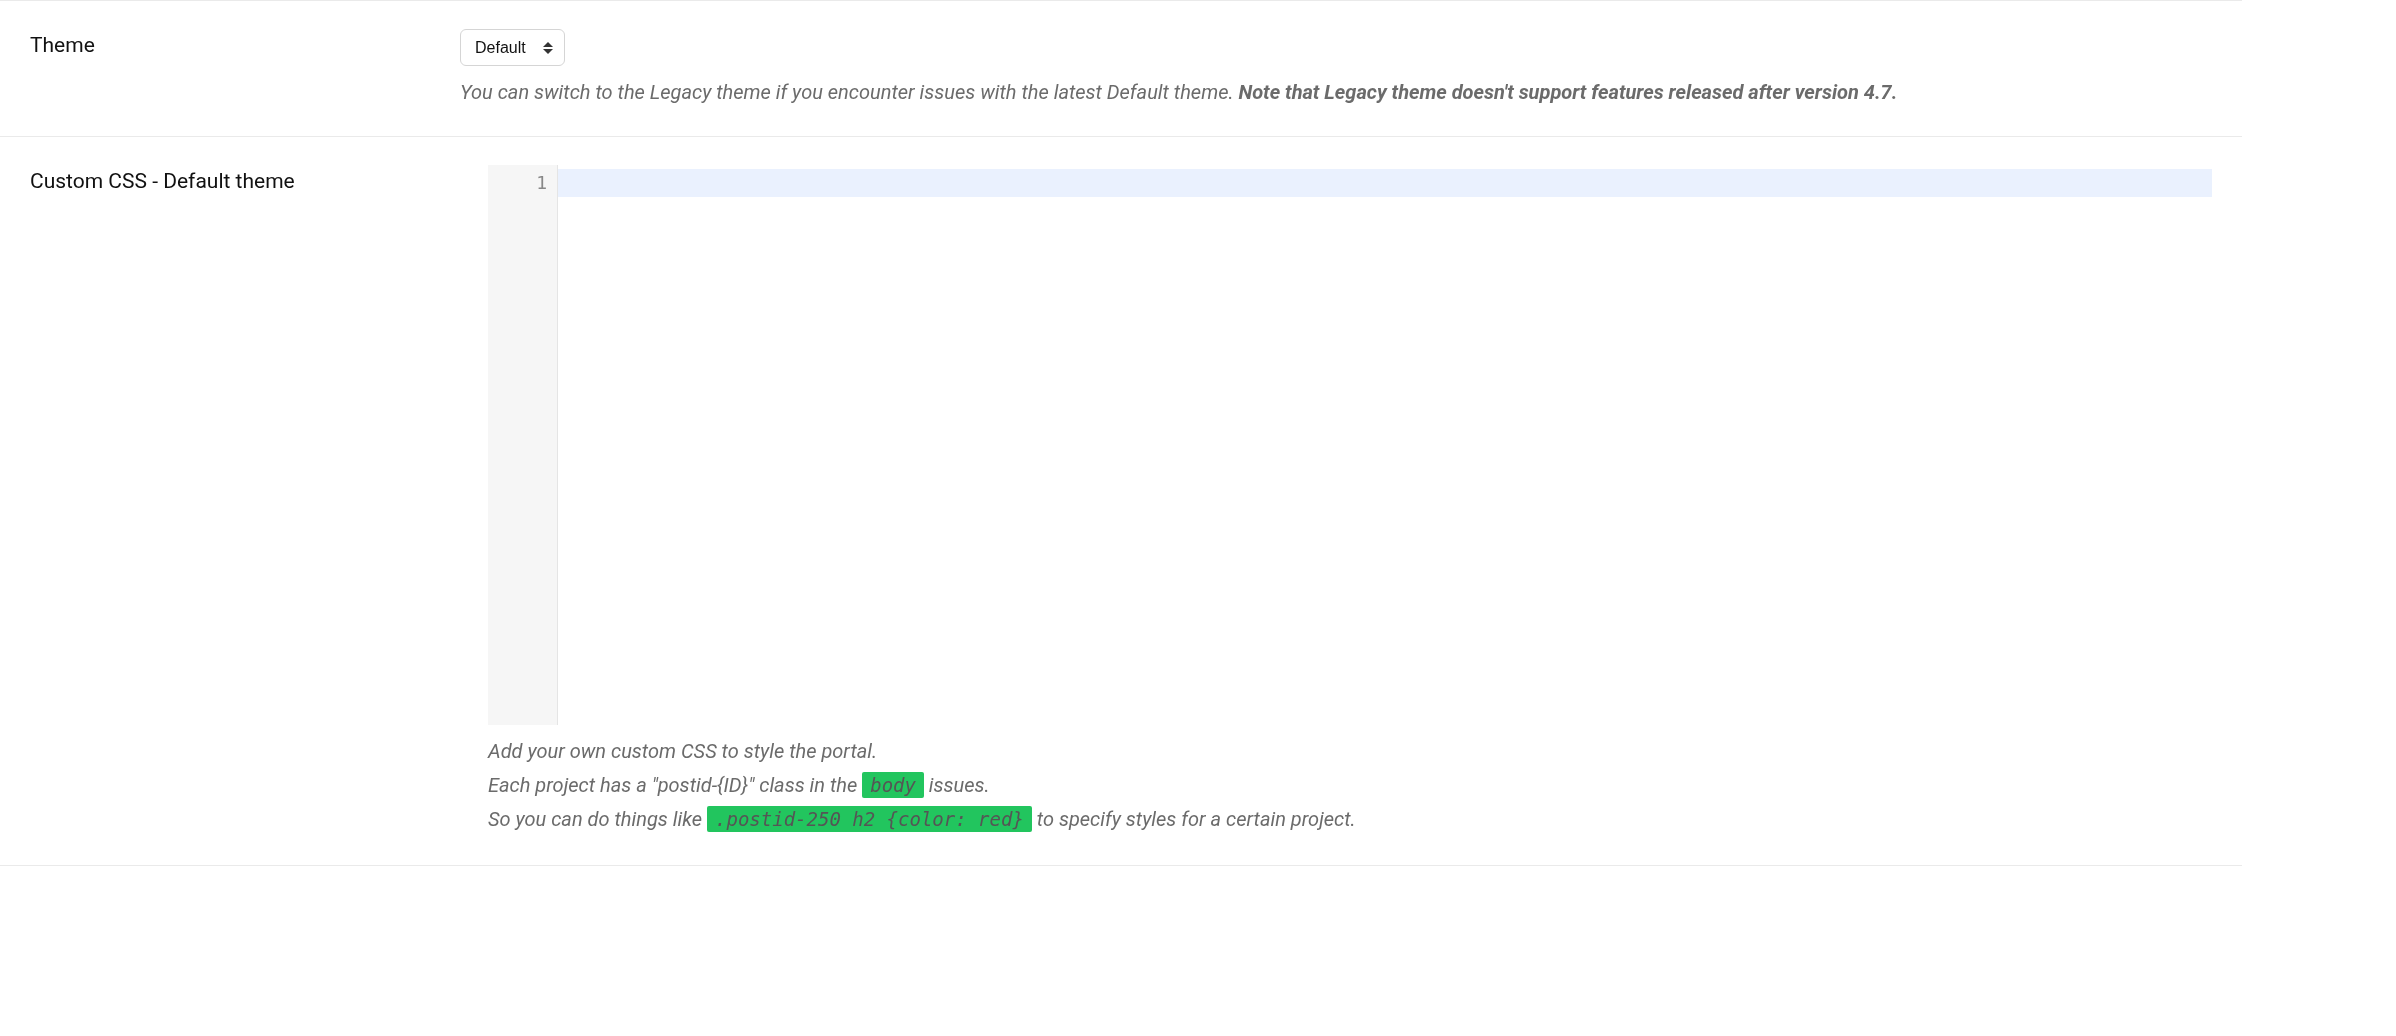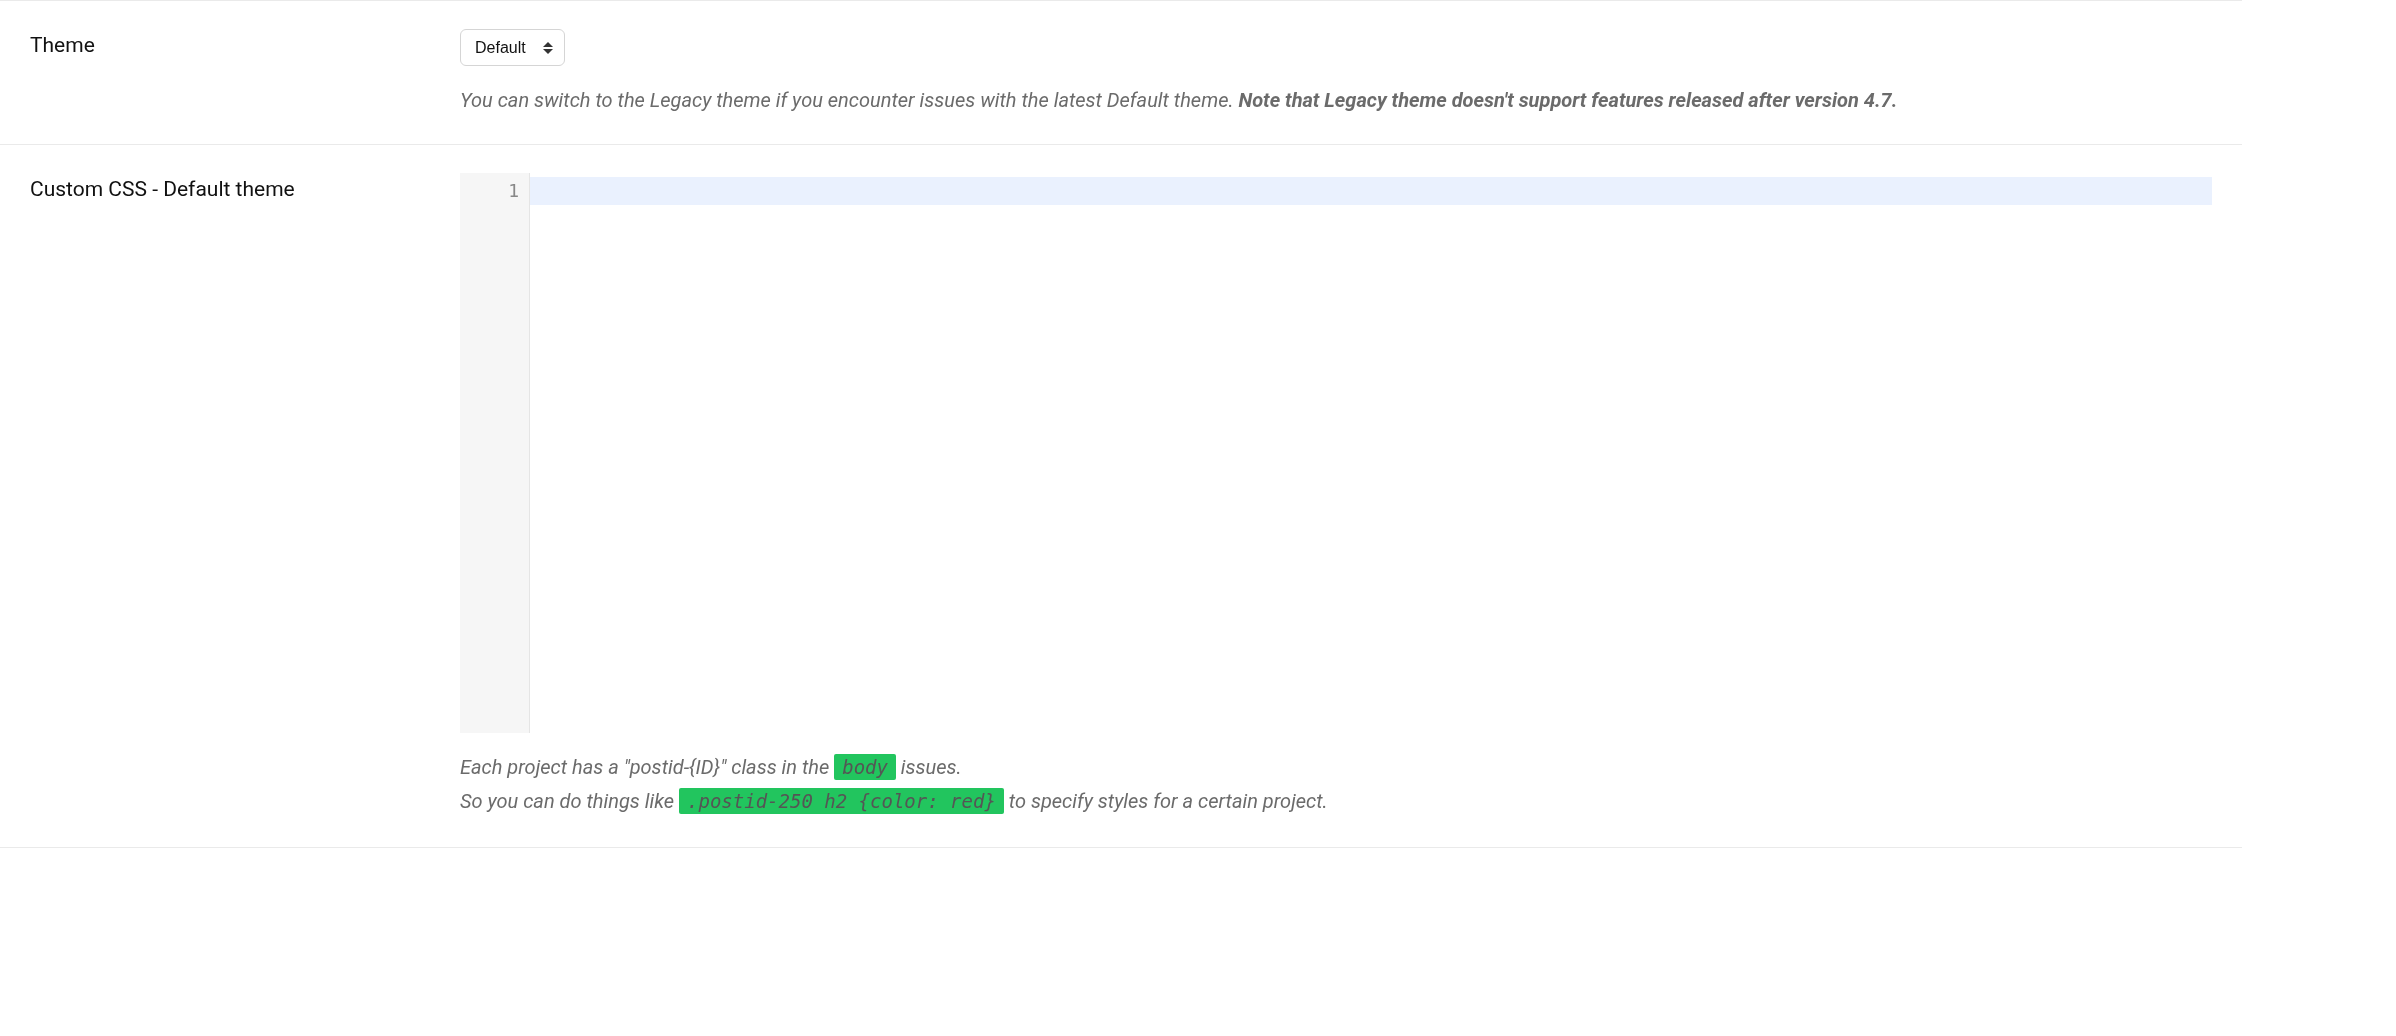--- a/index.html
+++ b/index.html
@@ -9,21 +9,21 @@
     font-size: 20px;
     color: #1a1a1a;
     background: #fff;
   }
   .page { width: 2242px; }
   .row {
     display: flex;
     align-items: flex-start;
     padding: 28px 30px 28px 30px;
   }
-  .row + .row { border-top: 1px solid #eaeaea; }
+  .row + .row { border-top: 1px solid #eaeaea; gap: 28px; }
   .row:first-child { border-top: 1px solid #eaeaea; }
   .page { border-bottom: 1px solid #eaeaea; }
   .label-col {
     flex: 0 0 430px;
     padding-top: 4px;
     font-size: 21px;
     color: #111;
   }
   .field-col {
     flex: 1 1 auto;
@@ -59,21 +59,21 @@
     align-items: center;
   }
   .caret-up, .caret-down {
     width: 0; height: 0;
     border-left: 5px solid transparent;
     border-right: 5px solid transparent;
   }
   .caret-up   { border-bottom: 5px solid #333; }
   .caret-down { border-top: 5px solid #333; }
   .help {
-    margin-top: 18px;
+    margin-top: 10px;
     font-style: italic;
     color: #6b6b6b;
     font-size: 20px;
     line-height: 1.6;
   }
   .help strong { font-weight: 700; color: #6b6b6b; }
   .help-block p { margin: 2px 0; }
   code.inline {
     font-family: ui-monospace, SFMono-Regular, Menlo, Consolas, monospace;
     background: #22c55e;
@@ -153,20 +153,21 @@
         <div class="gutter">
           <div class="ln">1</div>
         </div>
         <div class="code-area">
           <div class="code-line-active"></div>
           <textarea class="code-input" spellcheck="false" style=""></textarea>
         </div>
       </div>
 
       <div class="help help-block">
+        <p>Add your own custom CSS to style the portal.</p>
         <p>
           <span>Each project has a "postid-{ID}" class in the </span><code class="inline">body</code><span> issues.</span>
         </p>
         <p>
           <span>So you can do things like </span><code class="inline">.postid-250 h2 {color: red}</code><span> to specify styles for a certain project.</span>
         </p>
       </div>
     </div>
   </div>
 

